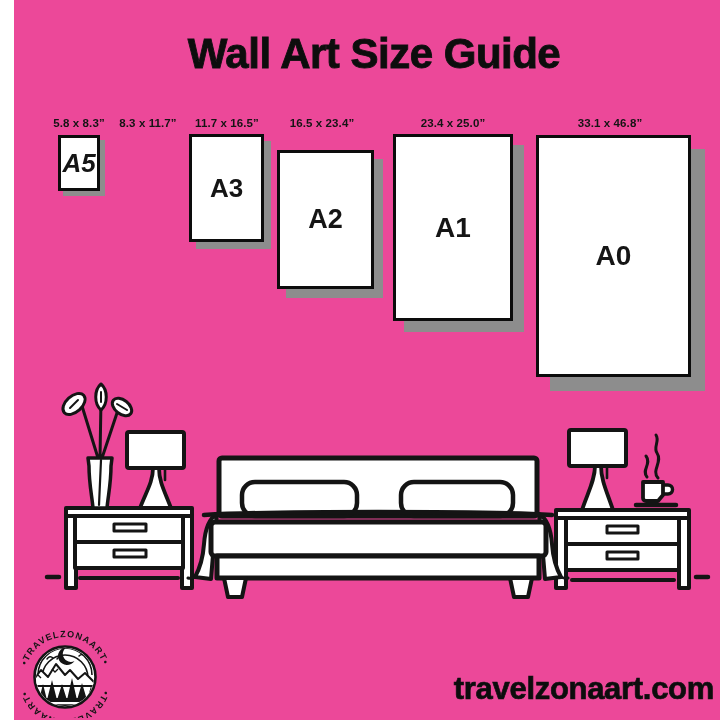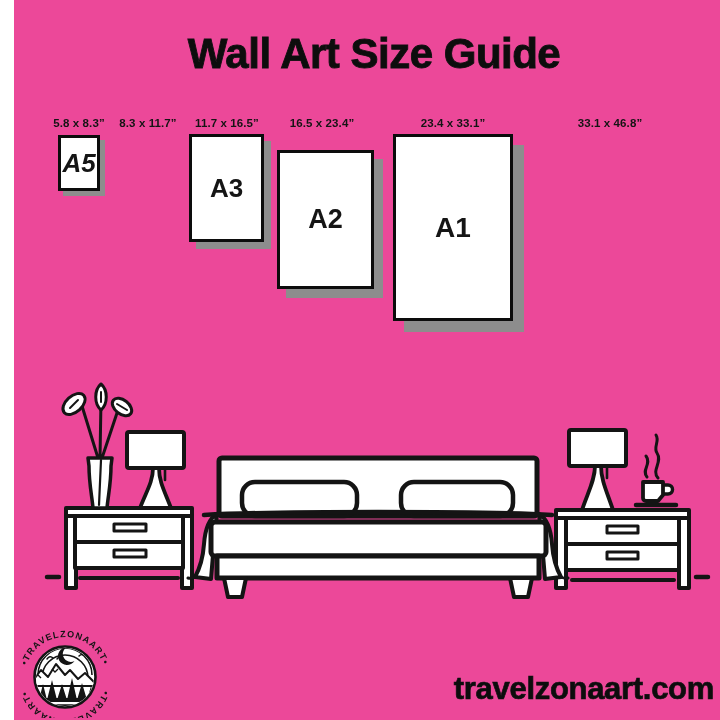--- a/index.html
+++ b/index.html
@@ -62,34 +62,37 @@
 <body>
 
 <div class="canvas">
 
   <div class="title">Wall Art Size Guide</div>
 
   <div class="dim d-a5">5.8 x 8.3”</div>
   <div class="dim d-a4">8.3 x 11.7”</div>
   <div class="dim d-a3">11.7 x 16.5”</div>
   <div class="dim d-a2">16.5 x 23.4”</div>
-  <div class="dim d-a1">23.4 x 33.1”</div>
+  <div class="dim d-a1">23.4 x 25.0”</div>
   <div class="dim d-a0">33.1 x 46.8”</div>
 
   <div class="frame f-a5">
     <span class="letter">A5</span>
   </div>
   <div class="frame f-a3">
     <span class="letter">A3</span>
   </div>
   <div class="frame f-a2">
     <span class="letter">A2</span>
   </div>
   <div class="frame f-a1">
     <span class="letter">A1</span>
+  </div>
+  <div class="frame f-a0">
+    <span class="letter">A0</span>
   </div>
 
   <svg class="scene" viewBox="0 0 720 230">
     <g stroke="#141414" fill="none" stroke-linecap="round" stroke-linejoin="round">
 
       <path d="M33,199 H45 M682,199 H694" stroke-width="4.5"></path>
 
       <g>
         <rect x="52" y="130" width="126" height="8" fill="#fff" stroke-width="4"></rect>
         <rect x="52" y="138" width="10" height="72" fill="#fff" stroke-width="4"></rect>

